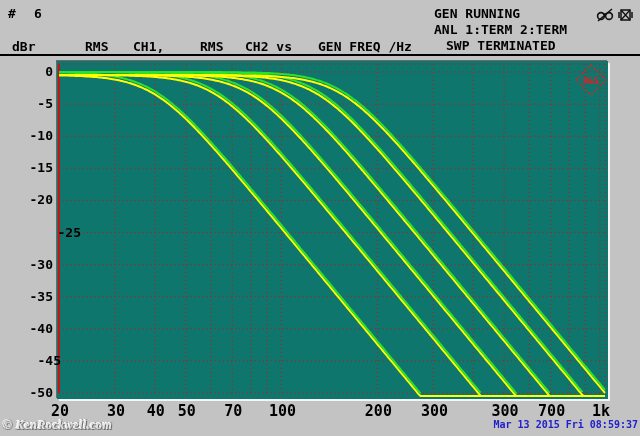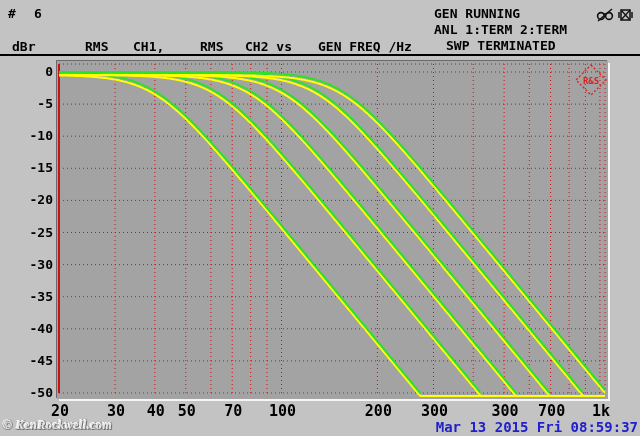--- a/index.html
+++ b/index.html
@@ -1,32 +1,32 @@
 <!DOCTYPE html>
 <html><head>
 <meta charset="utf-8">
 <style>
   html,body{margin:0;padding:0;}
   body{width:640px;height:436px;position:relative;background:#c3c3c3;overflow:hidden;
        font-family:"DejaVu Sans Mono", monospace;}
   .mono{font-family:"DejaVu Sans Mono", monospace;font-weight:bold;font-size:13px;color:#000;
         position:absolute;white-space:pre;line-height:14px;}
   .hdr-rule{position:absolute;left:0;top:54px;width:640px;height:2px;background:#000;}
-  .plot{position:absolute;left:57px;top:61px;width:551px;height:338px;background:#a3a3a3;
+  .plot{position:absolute;left:57px;top:61px;width:551px;height:338px;background:#0f766e;
         box-shadow:2px 2px 0 0 #f6f6f6, -1px -1px 0 0 #6a6a6a;}
   .plot svg{display:block;}
   .ylab{position:absolute;left:0;width:53px;text-align:right;font-weight:bold;font-size:13px;
         font-family:"DejaVu Sans Mono",monospace;color:#000;}
   .xlab{position:absolute;font-weight:bold;font-size:15px;font-family:"DejaVu Sans Mono",monospace;
         color:#000;transform:translateX(-50%);}
   .watermark{position:absolute;left:3px;top:418px;font-family:"Liberation Serif",serif;
         font-style:italic;font-weight:bold;font-size:12px;color:#e4e4e4;letter-spacing:.5px;
         text-shadow:1px 1px 0 #6f6f6f,-1px -1px 0 #fdfdfd,1px -1px 0 #9a9a9a,-1px 1px 0 #9a9a9a;}
   .datetime{position:absolute;right:2px;top:419px;font-family:"DejaVu Sans Mono",monospace;
-        font-weight:bold;font-size:14px;color:#2020cc;}
+        font-weight:bold;font-size:10px;color:#2020cc;}
   .topicon{position:absolute;top:6px;}
 </style>
 </head>
 <body>
 
 <span class="mono" style="left:8px;top:7px">#</span>
 <span class="mono" style="left:34px;top:7px">6</span>
 
 <span class="mono" style="left:434px;top:7px">GEN RUNNING</span>
 <span class="mono" style="left:434px;top:23px">ANL 1:TERM 2:TERM</span>
@@ -104,25 +104,25 @@
       </g>
     </svg>
 </div>
 
 <div id="y-labels">
     <span class="ylab" style="top: 64px;">0</span>
     <span class="ylab" style="top: 96.1px;">-5</span>
     <span class="ylab" style="top: 128.2px;">-10</span>
     <span class="ylab" style="top: 160.3px;">-15</span>
     <span class="ylab" style="top: 192.4px;">-20</span>
-    <span class="ylab" style="top: 224.5px;">-25</span>
+    <span class="ylab" style="top: 224.5px; padding-left: 28px;">-25</span>
     <span class="ylab" style="top: 256.6px;">-30</span>
     <span class="ylab" style="top: 288.7px;">-35</span>
     <span class="ylab" style="top: 320.8px;">-40</span>
-    <span class="ylab" style="top: 352.9px;">-45</span>
+    <span class="ylab" style="top: 352.9px; margin-left: 8px;">-45</span>
     <span class="ylab" style="top: 385px;">-50</span>
   </div>
 <div id="x-labels">
     <span class="xlab" style="left: 60px; top: 402px;">20</span>
     <span class="xlab" style="left: 116.067px; top: 402px;">30</span>
     <span class="xlab" style="left: 155.848px; top: 402px;">40</span>
     <span class="xlab" style="left: 186.704px; top: 402px;">50</span>
     <span class="xlab" style="left: 233.231px; top: 402px;">70</span>
     <span class="xlab" style="left: 282.552px; top: 402px;">100</span>
     <span class="xlab" style="left: 378.4px; top: 402px;">200</span>

